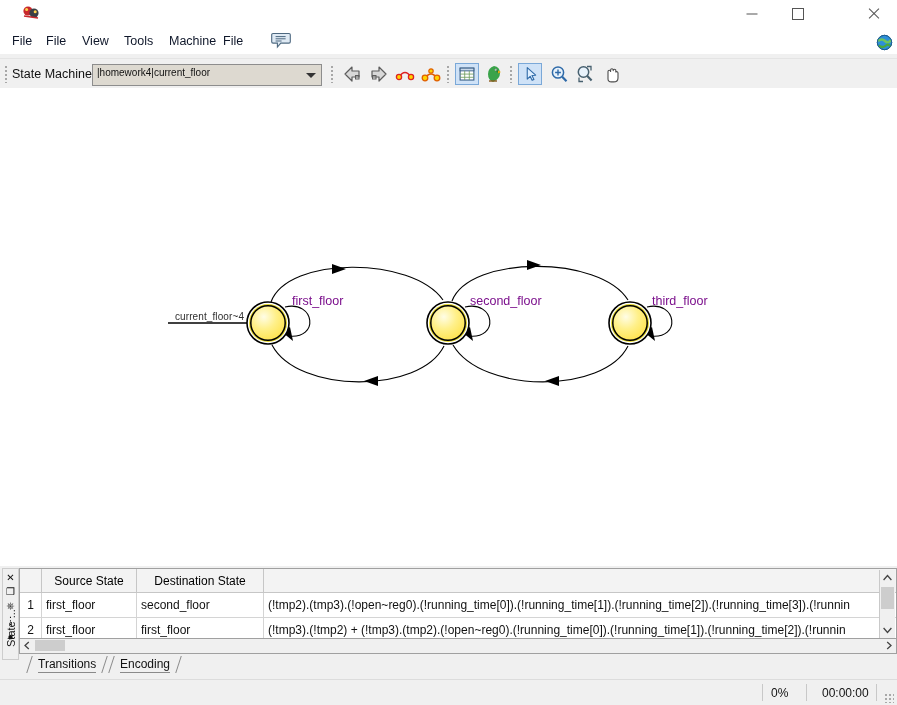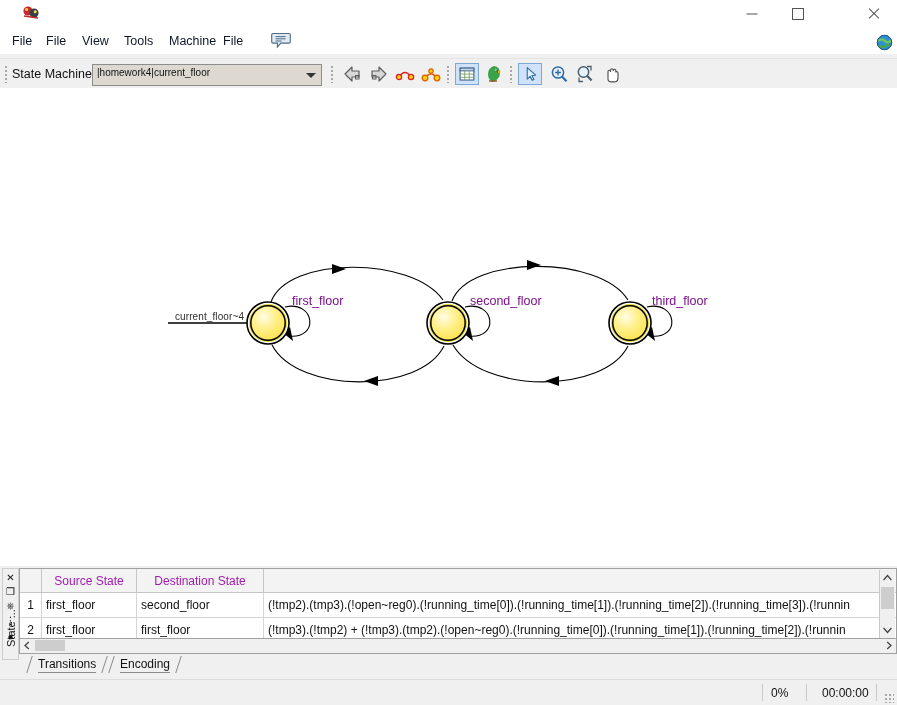--- a/index.html
+++ b/index.html
@@ -66,21 +66,21 @@
     background:#f0f0f0;border:1px solid #cdcdcd;}
   .rail-ico{position:absolute;left:2px;width:11px;height:11px;font-size:10px;
     text-align:center;line-height:11px;color:#111;}
   .rail-text{position:absolute;left:-12px;top:52px;width:40px;font-size:11px;color:#111;
     transform:rotate(-90deg);transform-origin:center center;white-space:nowrap;}
 
   .tablewrap{position:absolute;left:19px;top:2px;width:878px;height:71px;
     background:#fff;border:1px solid #a0a0a0;box-sizing:border-box;overflow:hidden;}
   table.trans{border-collapse:collapse;table-layout:fixed;width:1200px;}
   table.trans th{height:21px;background:#f3f3f3;border-right:1px solid #c6c6c6;
-    border-bottom:1px solid #c6c6c6;font-weight:normal;font-size:12px;color:#a21caf;}
+    border-bottom:1px solid #c6c6c6;font-weight:normal;font-size:12px;color:#000000;}
   table.trans td{height:24px;border-right:1px solid #d4d4d4;border-bottom:1px solid #d4d4d4;
     font-size:12px;color:#111;padding:0 4px;white-space:nowrap;overflow:hidden;}
   .c-idx{width:19px;text-align:center;}
   .c-src{width:92px;}
   .c-dst{width:124px;}
   .c-cond{width:960px;}
   th.c-idx{background:#f3f3f3;}
 
   .vscroll{position:absolute;right:1px;top:1px;width:16px;height:69px;background:#f0f0f0;
     border-left:1px solid #c9c9c9;box-sizing:border-box;}

